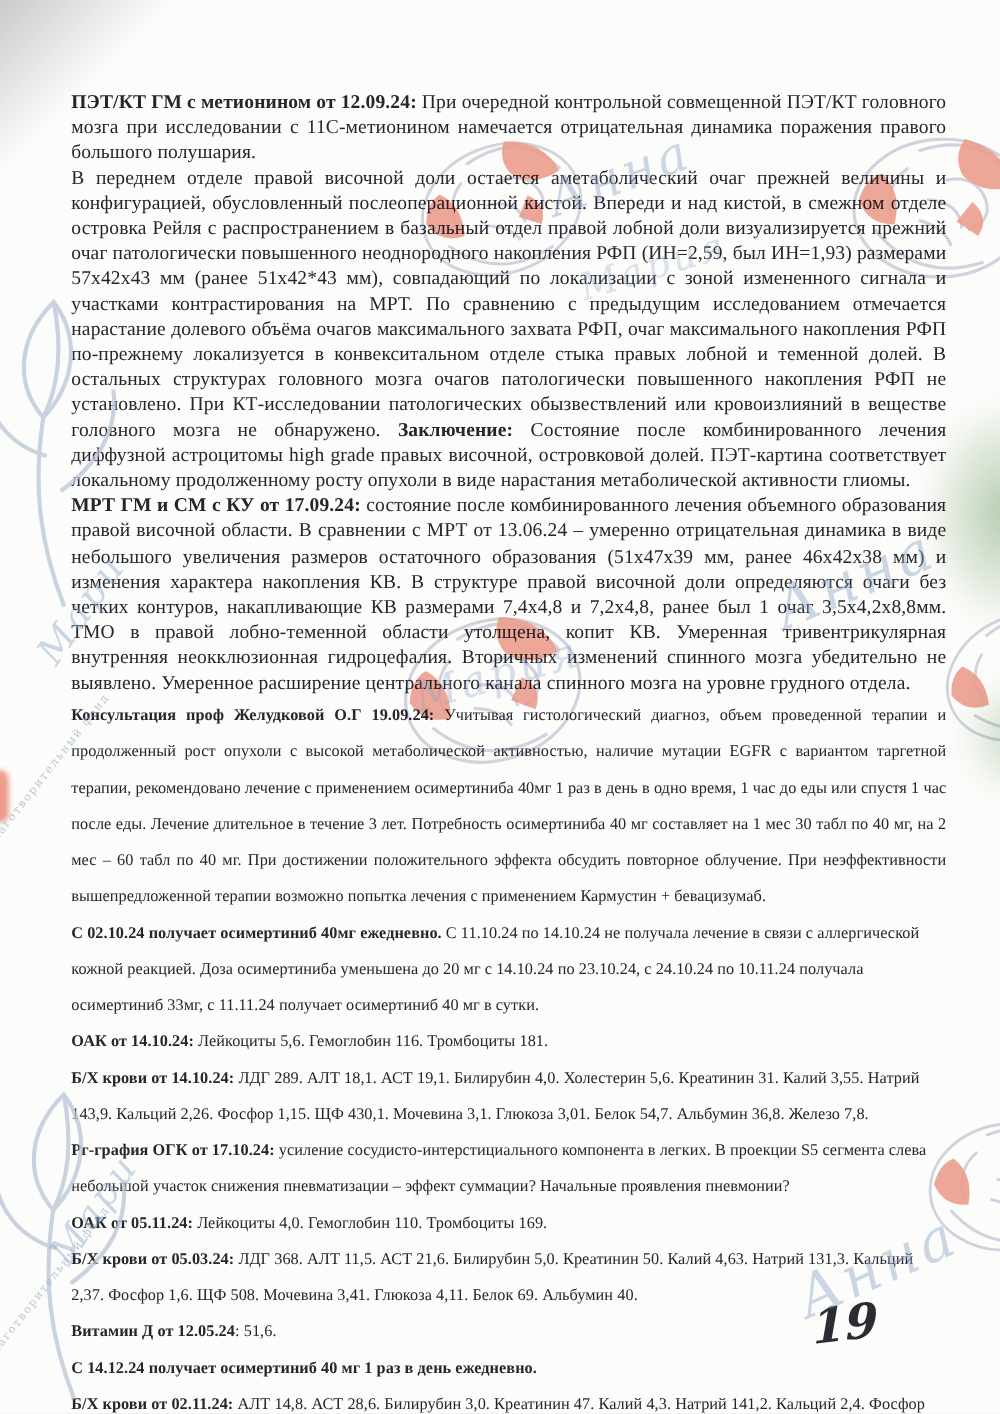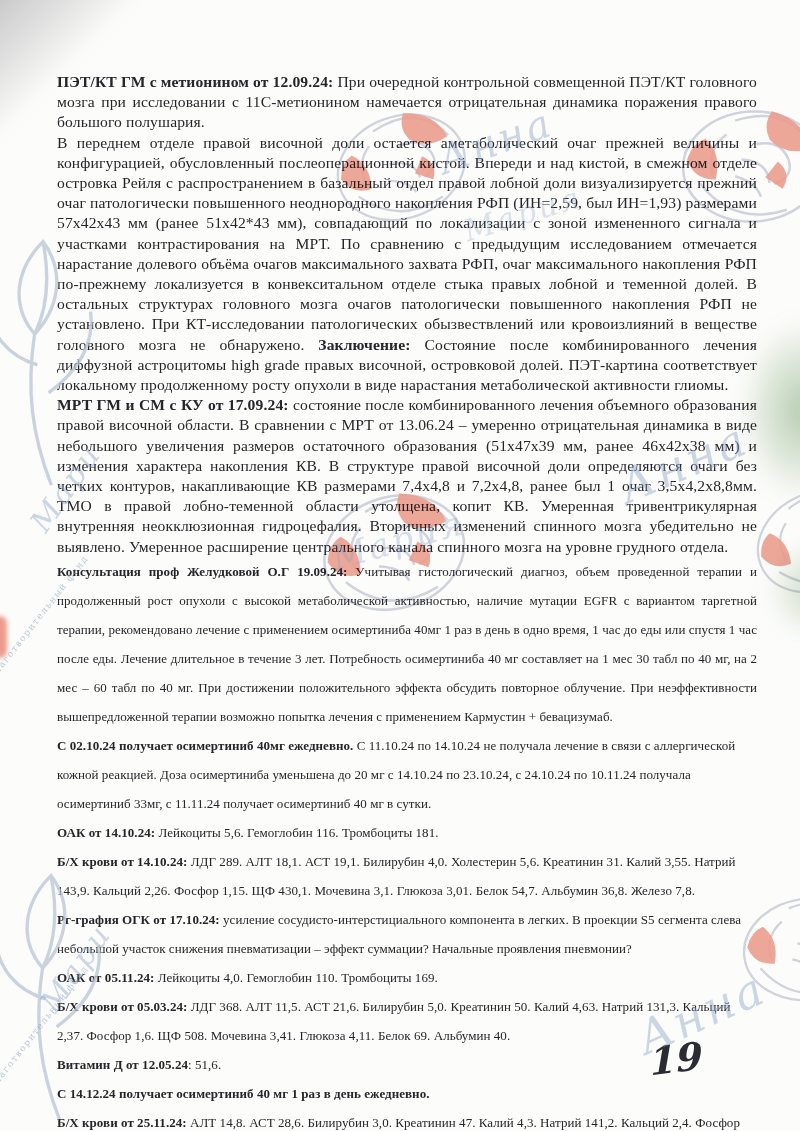--- a/index.html
+++ b/index.html
@@ -117,21 +117,21 @@
       <p class="para za just"><span class="b">МРТ ГМ и СМ с КУ от 17.09.24:</span><span class="n"> состояние после комбинированного лечения объемного образования правой височной области. В сравнении с МРТ от 13.06.24 – умеренно отрицательная динамика в виде небольшого увеличения размеров остаточного образования (51х47х39 мм, ранее 46х42х38 мм) и изменения характера накопления КВ. В структуре правой височной доли определяются очаги без четких контуров, накапливающие КВ размерами 7,4х4,8 и 7,2х4,8, ранее был 1 очаг 3,5х4,2х8,8мм. ТМО в правой лобно-теменной области утолщена, копит КВ. Умеренная тривентрикулярная внутренняя неокклюзионная гидроцефалия. Вторичных изменений спинного мозга убедительно не выявлено. Умеренное расширение центрального канала спинного мозга на уровне грудного отдела.</span></p>
       <p class="para zb just"><span class="b">Консультация проф Желудковой О.Г 19.09.24:</span><span class="n"> Учитывая гистологический диагноз, объем проведенной терапии и продолженный рост опухоли с высокой метаболической активностью, наличие мутации EGFR с вариантом таргетной терапии, рекомендовано лечение с применением осимертиниба 40мг 1 раз в день в одно время, 1 час до еды или спустя 1 час после еды. Лечение длительное в течение 3 лет. Потребность осимертиниба 40 мг составляет на 1 мес 30 табл по 40 мг, на 2 мес – 60 табл по 40 мг. При достижении положительного эффекта обсудить повторное облучение. При неэффективности вышепредложенной терапии возможно попытка лечения с применением  Кармустин + бевацизумаб.</span></p>
       <p class="para zb"><span class="b">С 02.10.24 получает осимертиниб 40мг ежедневно.</span><span class="n"> С 11.10.24 по 14.10.24 не получала лечение  в связи с аллергической кожной реакцией. Доза осимертиниба уменьшена до 20 мг с 14.10.24 по 23.10.24, с 24.10.24 по 10.11.24 получала осимертиниб 33мг, с 11.11.24 получает осимертиниб 40 мг в сутки.</span></p>
       <p class="para zb"><span class="b">ОАК от 14.10.24:</span><span class="n"> Лейкоциты 5,6. Гемоглобин 116. Тромбоциты 181.</span></p>
       <p class="para zb"><span class="b">Б/Х крови от 14.10.24:</span><span class="n"> ЛДГ 289. АЛТ 18,1. АСТ 19,1. Билирубин 4,0. Холестерин 5,6. Креатинин 31. Калий 3,55. Натрий 143,9. Кальций 2,26. Фосфор 1,15. ЩФ 430,1. Мочевина 3,1. Глюкоза 3,01. Белок 54,7. Альбумин 36,8. Железо 7,8.</span></p>
       <p class="para zb"><span class="b">Рг-графия ОГК от 17.10.24:</span><span class="n"> усиление сосудисто-интерстициального компонента в легких. В проекции S5 сегмента слева небольшой участок снижения пневматизации – эффект суммации? Начальные проявления пневмонии?</span></p>
       <p class="para zb"><span class="b">ОАК от 05.11.24:</span><span class="n"> Лейкоциты 4,0. Гемоглобин 110. Тромбоциты 169.</span></p>
       <p class="para zb"><span class="b">Б/Х крови от 05.03.24:</span><span class="n"> ЛДГ 368. АЛТ 11,5. АСТ 21,6. Билирубин 5,0. Креатинин 50. Калий 4,63. Натрий 131,3. Кальций 2,37. Фосфор 1,6. ЩФ 508. Мочевина 3,41. Глюкоза 4,11. Белок 69. Альбумин 40.</span></p>
       <p class="para zb"><span class="b">Витамин Д от 12.05.24</span><span class="n">: 51,6.</span></p>
       <p class="para zb"><span class="b">С 14.12.24 получает осимертиниб 40 мг 1 раз в день ежедневно.</span></p>
-      <p class="para zb"><span class="b">Б/Х крови от 25.11.24:</span><span class="n"> АЛТ 14,8. АСТ 28,6. Билирубин 3,0. Креатинин 47. Калий 4,3. Натрий 141,2. Кальций 2,4. Фосфор 1,6. ЩФ 565. Мочевина 3,33. Глюкоза 3,9. Белок 74. Альбумин 43,6.</span></p>
+      <p class="para zb"><span class="b">Б/Х крови от 02.11.24:</span><span class="n"> АЛТ 14,8. АСТ 28,6. Билирубин 3,0. Креатинин 47. Калий 4,3. Натрий 141,2. Кальций 2,4. Фосфор 1,6. ЩФ 565. Мочевина 3,33. Глюкоза 3,9. Белок 74. Альбумин 43,6.</span></p>
     </div>
 
   <svg class="stamp s1">
       <use href="#rose"></use>
     </svg>
   <svg class="stamp s2">
       <use href="#rose"></use>
     </svg>
   <svg class="stamp s3">
       <use href="#rose"></use>

